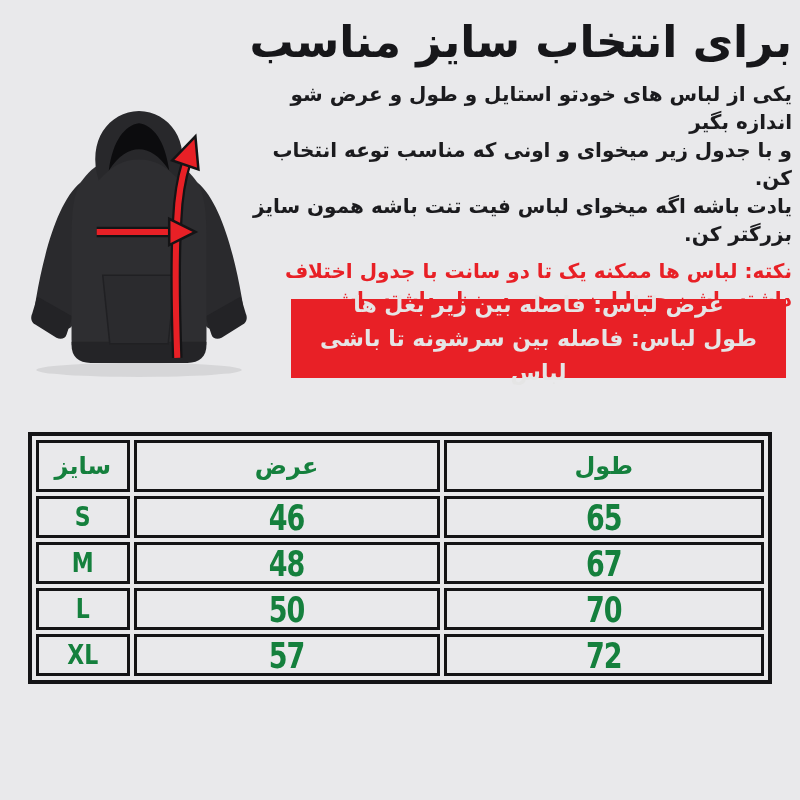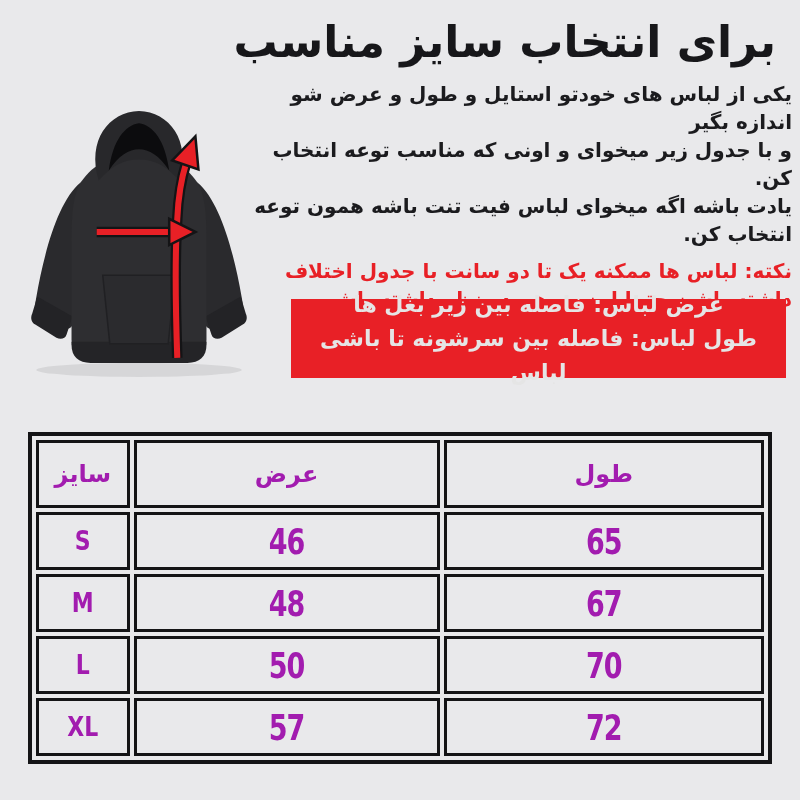--- a/index.html
+++ b/index.html
@@ -3,21 +3,21 @@
 <meta charset="utf-8">
 <style>
   html,body{margin:0;padding:0;}
   body{
     width:800px;height:800px;position:relative;overflow:hidden;
     background:#e9e9eb;
     font-family:"DejaVu Sans",sans-serif;
     color:#1b1b1e;
   }
   .title{
-    position:absolute;top:6px;right:24px;left:0;
+    position:absolute;top:6px;right:8px;left:0;
     direction:rtl;text-align:right;
     font-size:44px;line-height:72px;font-weight:bold;
     color:#17171a;letter-spacing:-1px;
   }
   .text-col{
     position:absolute;top:80px;right:8px;width:552px;
     direction:rtl;text-align:right;
   }
   .intro-line{
     font-size:20px;line-height:28px;font-weight:bold;color:#1b1b1e;
@@ -40,22 +40,22 @@
   }
   .size-table{
     position:absolute;left:28px;top:432px;width:744px;
     border-collapse:separate;border-spacing:4px;
     border:4px solid #141416;
     table-layout:fixed;
   }
   .size-table th,.size-table td{
     border:3px solid #141416;
     text-align:center;vertical-align:middle;
-    font-weight:bold;color:#a21caf;
-    padding:8px;
+    font-weight:bold;color:#15803d;
+    padding:0;
   }
   .size-table thead th{height:46px;}
   .size-table tbody th,.size-table tbody td{height:36px;}
   .hdr-fa{direction:rtl;font-size:24px;}
   .cell-size span{display:inline-block;font-size:22px;transform:scaleY(1.18);letter-spacing:0;}
   .cell-num span{display:inline-block;font-size:27px;transform:scaleY(1.3);letter-spacing:-1px;}
   .col-size{width:13%;}
   .col-width{width:42.5%;}
   .col-length{width:44.5%;}
 </style>
@@ -97,22 +97,22 @@
       <path d="M88,133 L164,133" stroke="#e82026" stroke-width="6" fill="none"></path>
       <polygon points="186,133 160,120 160,146" fill="#e82026" stroke="#141416" stroke-width="2.5"></polygon>
     </g>
   </svg>
 </div>
 
 <div class="text-col">
   <div>
     <div class="intro-line">یکی از لباس های خودتو استایل و طول و عرض شو اندازه بگیر</div>
     <div class="intro-line">و با جدول زیر میخوای و اونی که مناسب توعه انتخاب کن.</div>
-    <div class="intro-line">یادت باشه اگه میخوای لباس فیت تنت باشه همون توعه</div>
-    <div class="intro-line">انتخاب کن.</div>
+    <div class="intro-line">یادت باشه اگه میخوای لباس فیت تنت باشه همون سایز</div>
+    <div class="intro-line">بزرگتر کن.</div>
   </div>
   <div class="note-block">
     <div class="note-line">نکته: لباس ها ممکنه یک تا دو سانت با جدول اختلاف</div>
     <div class="note-line">داشته باشن حتما این رو هم در نظر داشته باش</div>
   </div>
 </div>
 
 <div class="def-box">
   <div class="def-line">عرض لباس: فاصله بین زیر بغل ها</div>
   <div class="def-line">طول لباس: فاصله بین سرشونه تا باشی لباس</div>

